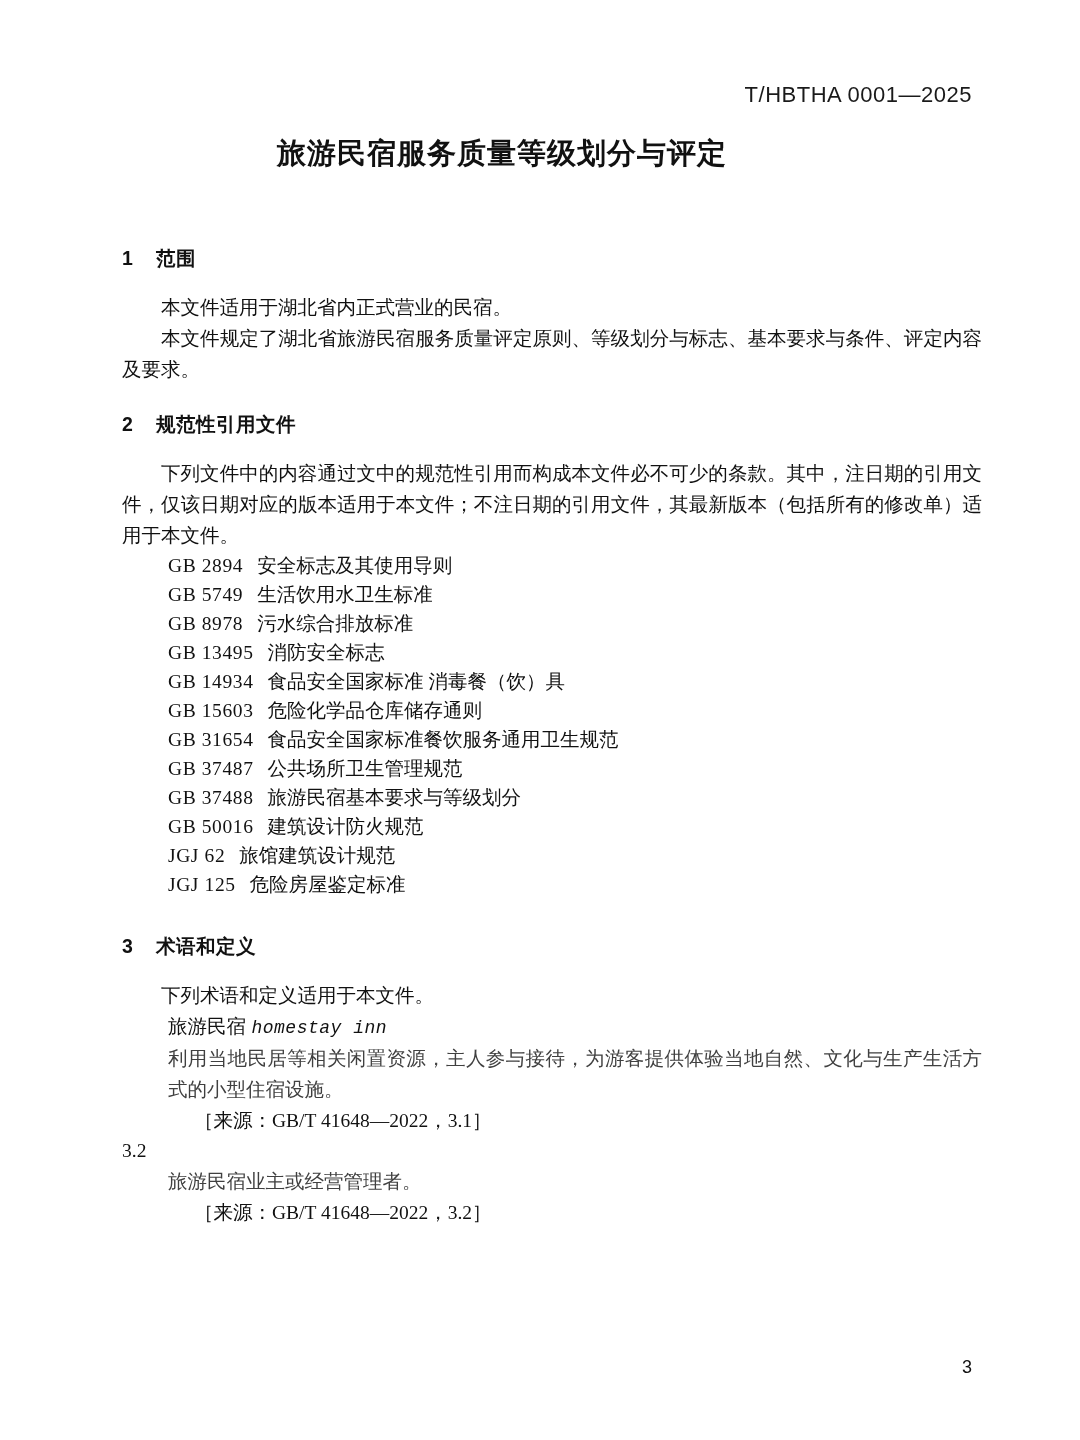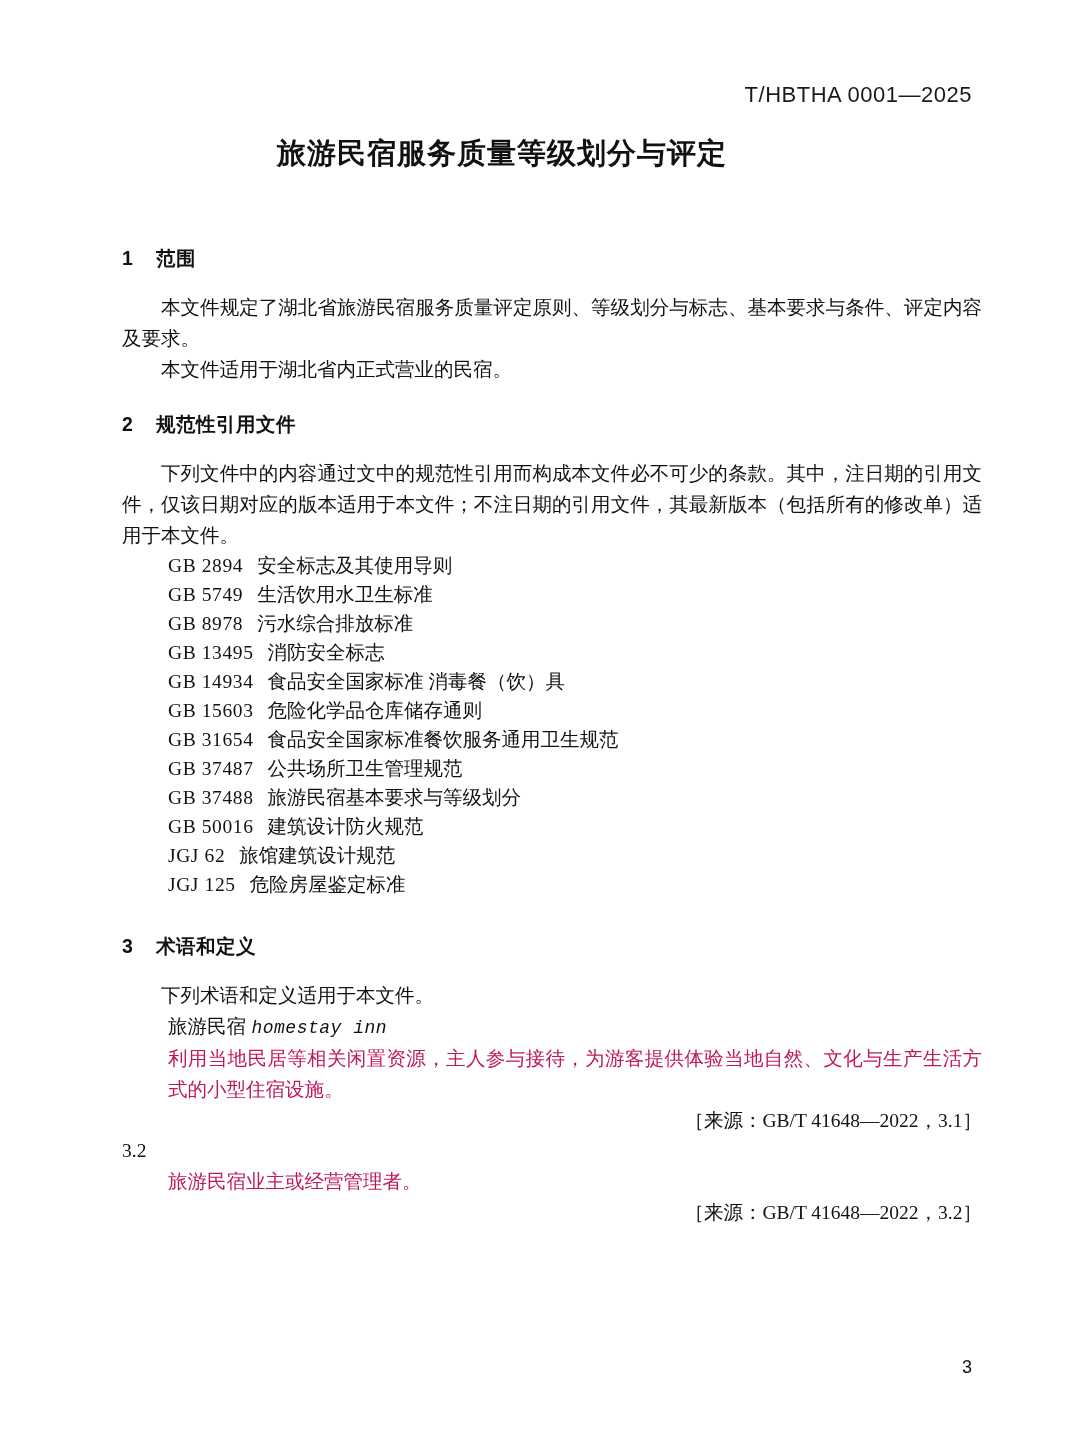--- a/index.html
+++ b/index.html
@@ -122,29 +122,28 @@
     font-size: 18px;
     letter-spacing: 0.5px;
     font-style: italic;
   }
   .term-def {
     font-size: 19.5px;
     line-height: 31px;
     padding-left: 46px;
     text-align: justify;
     text-justify: inter-ideograph;
-    color: #be185d;
+    color: #404040;
   }
   .term-src {
     font-size: 19.5px;
     line-height: 31px;
     padding-left: 72px;
     color: #111111;
     font-family: "Liberation Serif", serif;
-    text-align: right;
   }
   .page-num {
     position: absolute;
     bottom: 62px;
     right: 108px;
     font-family: "Liberation Sans", sans-serif;
     font-size: 18px;
     color: #111111;
   }
 </style>
@@ -156,22 +155,22 @@
   <div class="header">T/HBTHA 0001—2025</div>
 
   <div class="doc-title">旅游民宿服务质量等级划分与评定</div>
 
   <div class="content">
 
     <h2 class="section">
       <span class="sec-num">1</span><span>范围</span>
     </h2>
     <div class="gap-after-h"></div>
+    <p class="para">本文件适用于湖北省内正式营业的民宿。</p>
     <p class="para">本文件规定了湖北省旅游民宿服务质量评定原则、等级划分与标志、基本要求与条件、评定内容及要求。</p>
-    <p class="para">本文件适用于湖北省内正式营业的民宿。</p>
 
     <div class="gap-md"></div>
 
     <h2 class="section">
       <span class="sec-num">2</span><span>规范性引用文件</span>
     </h2>
     <div class="gap-after-h"></div>
     <p class="para">下列文件中的内容通过文中的规范性引用而构成本文件必不可少的条款。其中，注日期的引用文件，仅该日期对应的版本适用于本文件；不注日期的引用文件，其最新版本（包括所有的修改单）适用于本文件。</p>
 
     <ul class="ref-list">

